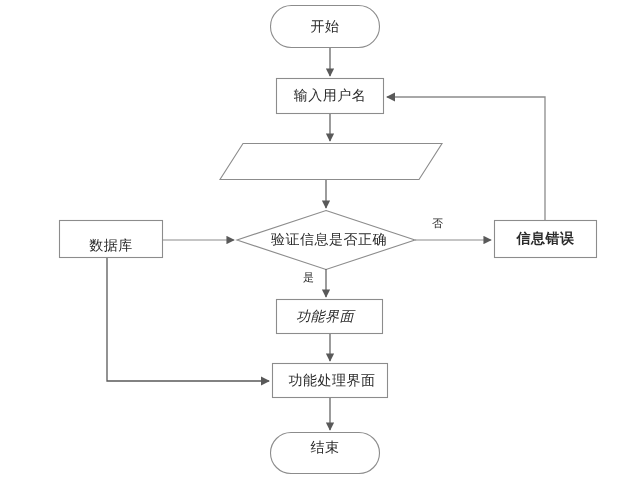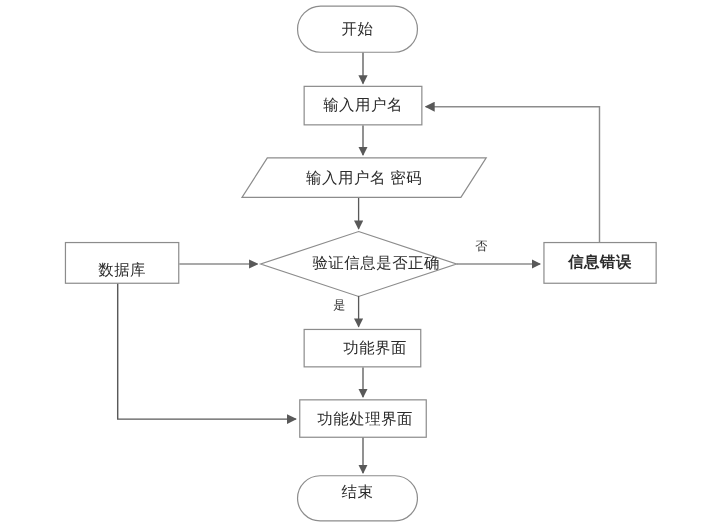--- a/index.html
+++ b/index.html
@@ -97,29 +97,28 @@
 
     <path d="M 107 258 L 107 381 L 269 381" stroke="#595959" stroke-width="1.3" fill="none" marker-end="url(#arrow)"></path>
 
     <path d="M 330 398 L 330 430" stroke="#595959" stroke-width="1.2" fill="none" marker-end="url(#arrow)"></path>
   </svg>
 
   <div class="node-label" style="left:270px; top:5px; width:110px; height:43px;">开始</div>
 
   <div class="node-label" style="left:276px; top:78px; width:108px; height:36px;">输入用户名</div>
 
-  <div class="node-label" style="left:220px; top:143px; width:222px; height:37px;">输入用户名 密码</div>
 
-  <div class="node-label" style="left:253px; top:210px; width:178px; height:60px;">验证信息是否正确</div>
+  <div class="node-label" style="left:240px; top:210px; width:178px; height:60px;">验证信息是否正确</div>
 
   <div class="node-label" style="left:59px; top:220px; width:104px; height:52px;">数据库</div>
 
   <div class="node-label" style="left:494px; top:220px; width:103px; height:38px;font-weight:bold;">信息错误</div>
 
-  <div class="node-label" style="left:288px; top:299px; width:106px; height:35px;">功能界面</div>
+  <div class="node-label" style="left:272px; top:299px; width:106px; height:35px;font-style:italic;">功能界面</div>
 
   <div class="node-label" style="left:272px; top:363px; width:120px; height:35px;">功能处理界面</div>
 
   <div class="node-label" style="left:270px; top:432px; width:110px; height:32px;">结束</div>
 
   <div class="edge-label" style="left:432px; top:216px;">否</div>
 
   <div class="edge-label" style="left:303px; top:270px;">是</div>
 
   <div class="hit" style="left:270px; top:5px; width:110px; height:43px;"></div>

